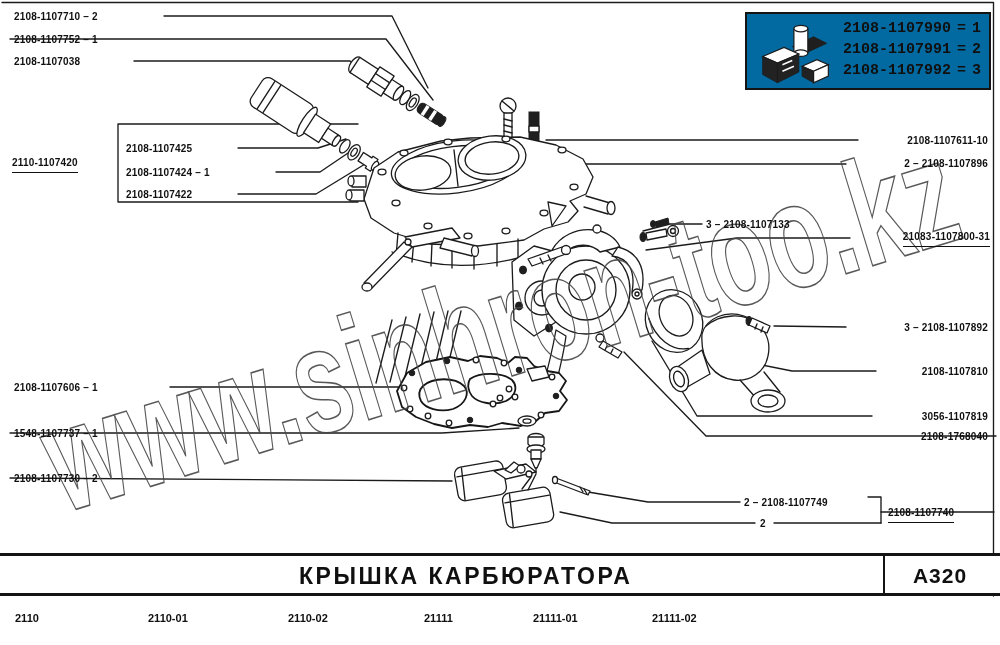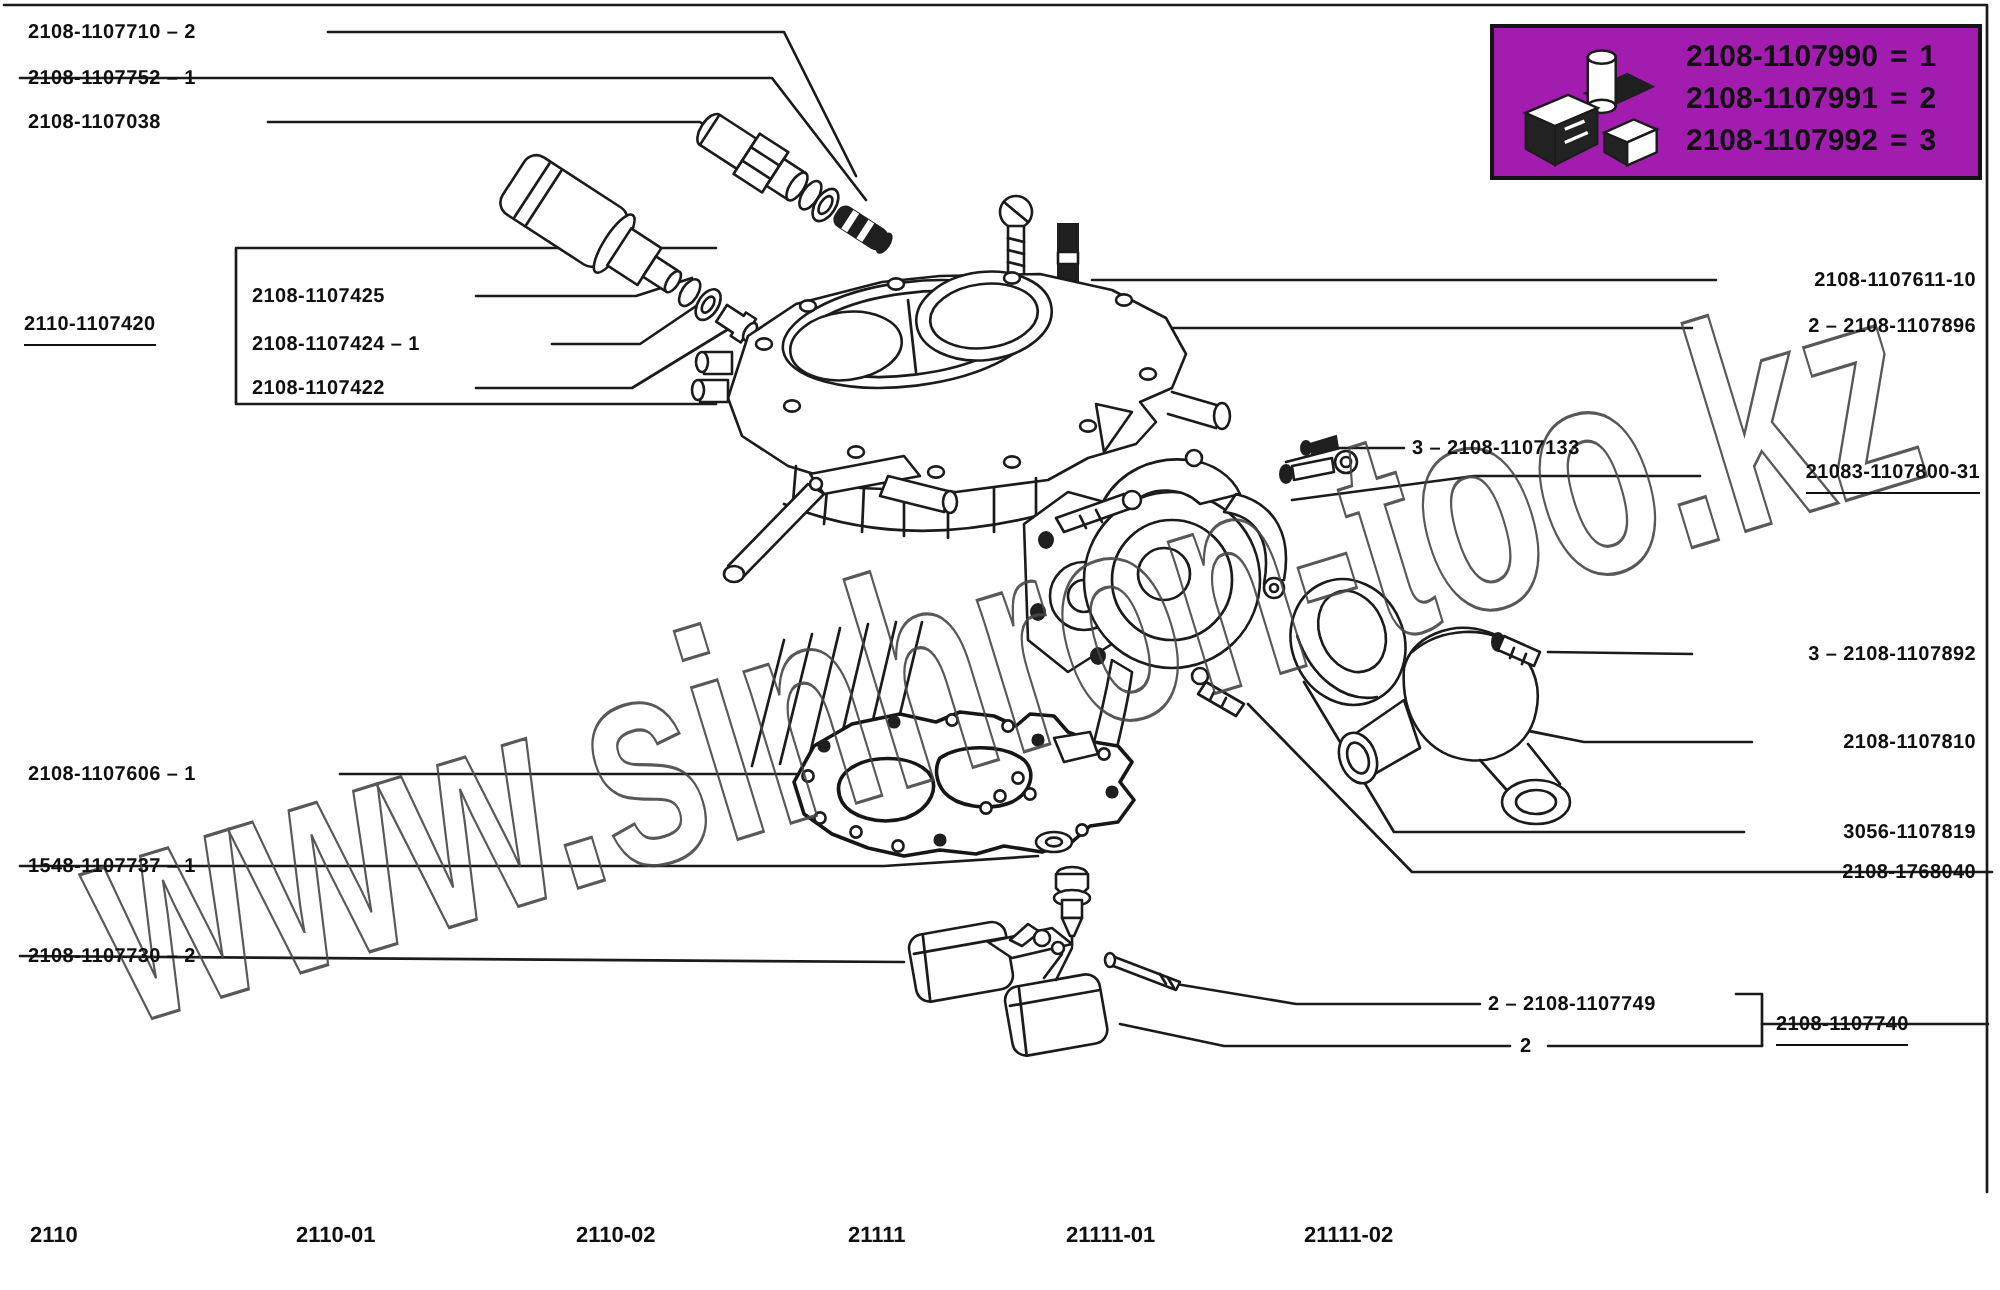--- a/index.html
+++ b/index.html
@@ -9,21 +9,21 @@
   .ln{stroke:#1b1b1b;stroke-width:1.35;fill:none;stroke-linecap:round;stroke-linejoin:round;}
   .pt{stroke:#1b1b1b;stroke-width:1.3;fill:#fff;stroke-linejoin:round;}
   .pt2{stroke:#161616;stroke-width:1.8;fill:#fff;stroke-linejoin:round;}
   .dk{fill:#1f1f1f;stroke:#1f1f1f;stroke-width:1;}
   .lbl{position:absolute;font-weight:700;font-size:10px;line-height:17px;color:#101010;
        white-space:nowrap;letter-spacing:.2px;}
   .u{border-bottom:1.7px solid #101010;padding-bottom:1px;}
   .ralign{text-align:center;}
   
   .legend{position:absolute;left:745px;top:12px;width:246px;height:78px;border:2.5px solid #141414;
-          box-sizing:border-box;background:#a21caf;}
+          box-sizing:border-box;background:#0369a1;font-family:Liberation Mono, monospace;}
   .legend .row{position:absolute;left:96px;font-weight:700;font-size:15px;color:#101010;white-space:nowrap;}
   .legend .eq{padding:0 6px;}
   
   .titlebar{position:absolute;left:0;top:553px;width:1000px;height:43px;box-sizing:border-box;
             border-top:3.5px solid #141414;border-bottom:3.5px solid #141414;background:#fff;}
   .titlebar .title{position:absolute;left:299px;top:7px;font-weight:700;font-size:23px;
                    letter-spacing:2.5px;color:#101010;}
   .codecell{position:absolute;left:883px;top:0;bottom:0;width:110px;border-left:2.5px solid #141414;
             text-align:center;}
   .codecell span{display:inline-block;margin-top:8px;font-weight:700;font-size:21px;
@@ -338,20 +338,26 @@
       <span>2108-1107990</span><span class="eq">=</span><span>1</span>
     </div>
     <div class="row" style="top:27px">
       <span>2108-1107991</span><span class="eq">=</span><span>2</span>
     </div>
     <div class="row" style="top:48px">
       <span>2108-1107992</span><span class="eq">=</span><span>3</span>
     </div>
   </div>
 
+  <div class="titlebar">
+    <span class="title">КРЫШКА КАРБЮРАТОРА</span>
+    <div class="codecell">
+      <span>А320</span>
+    </div>
+  </div>
 
   <div class="models">
     <span style="left:15px">2110</span>
     <span style="left:148px">2110-01</span>
     <span style="left:288px">2110-02</span>
     <span style="left:424px">21111</span>
     <span style="left:533px">21111-01</span>
     <span style="left:652px">21111-02</span>
   </div>
 

